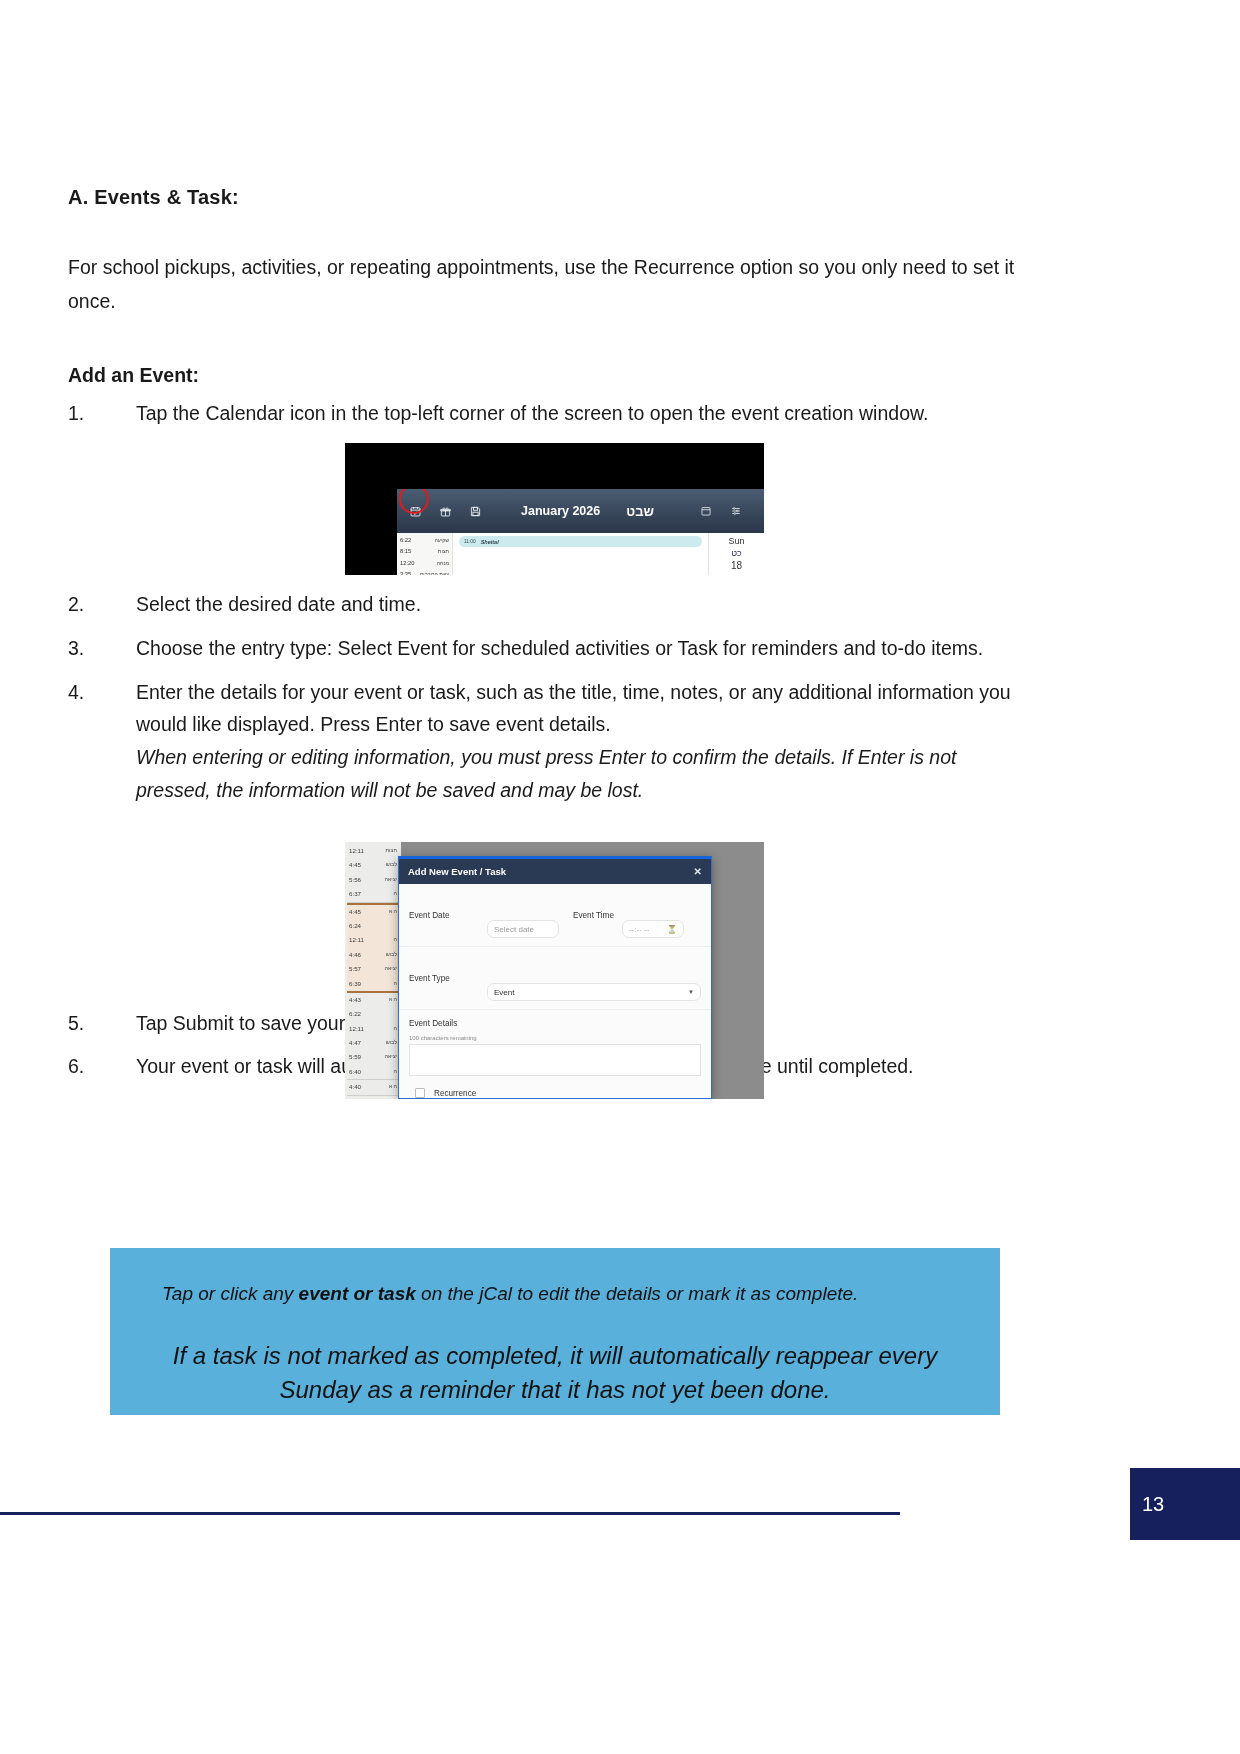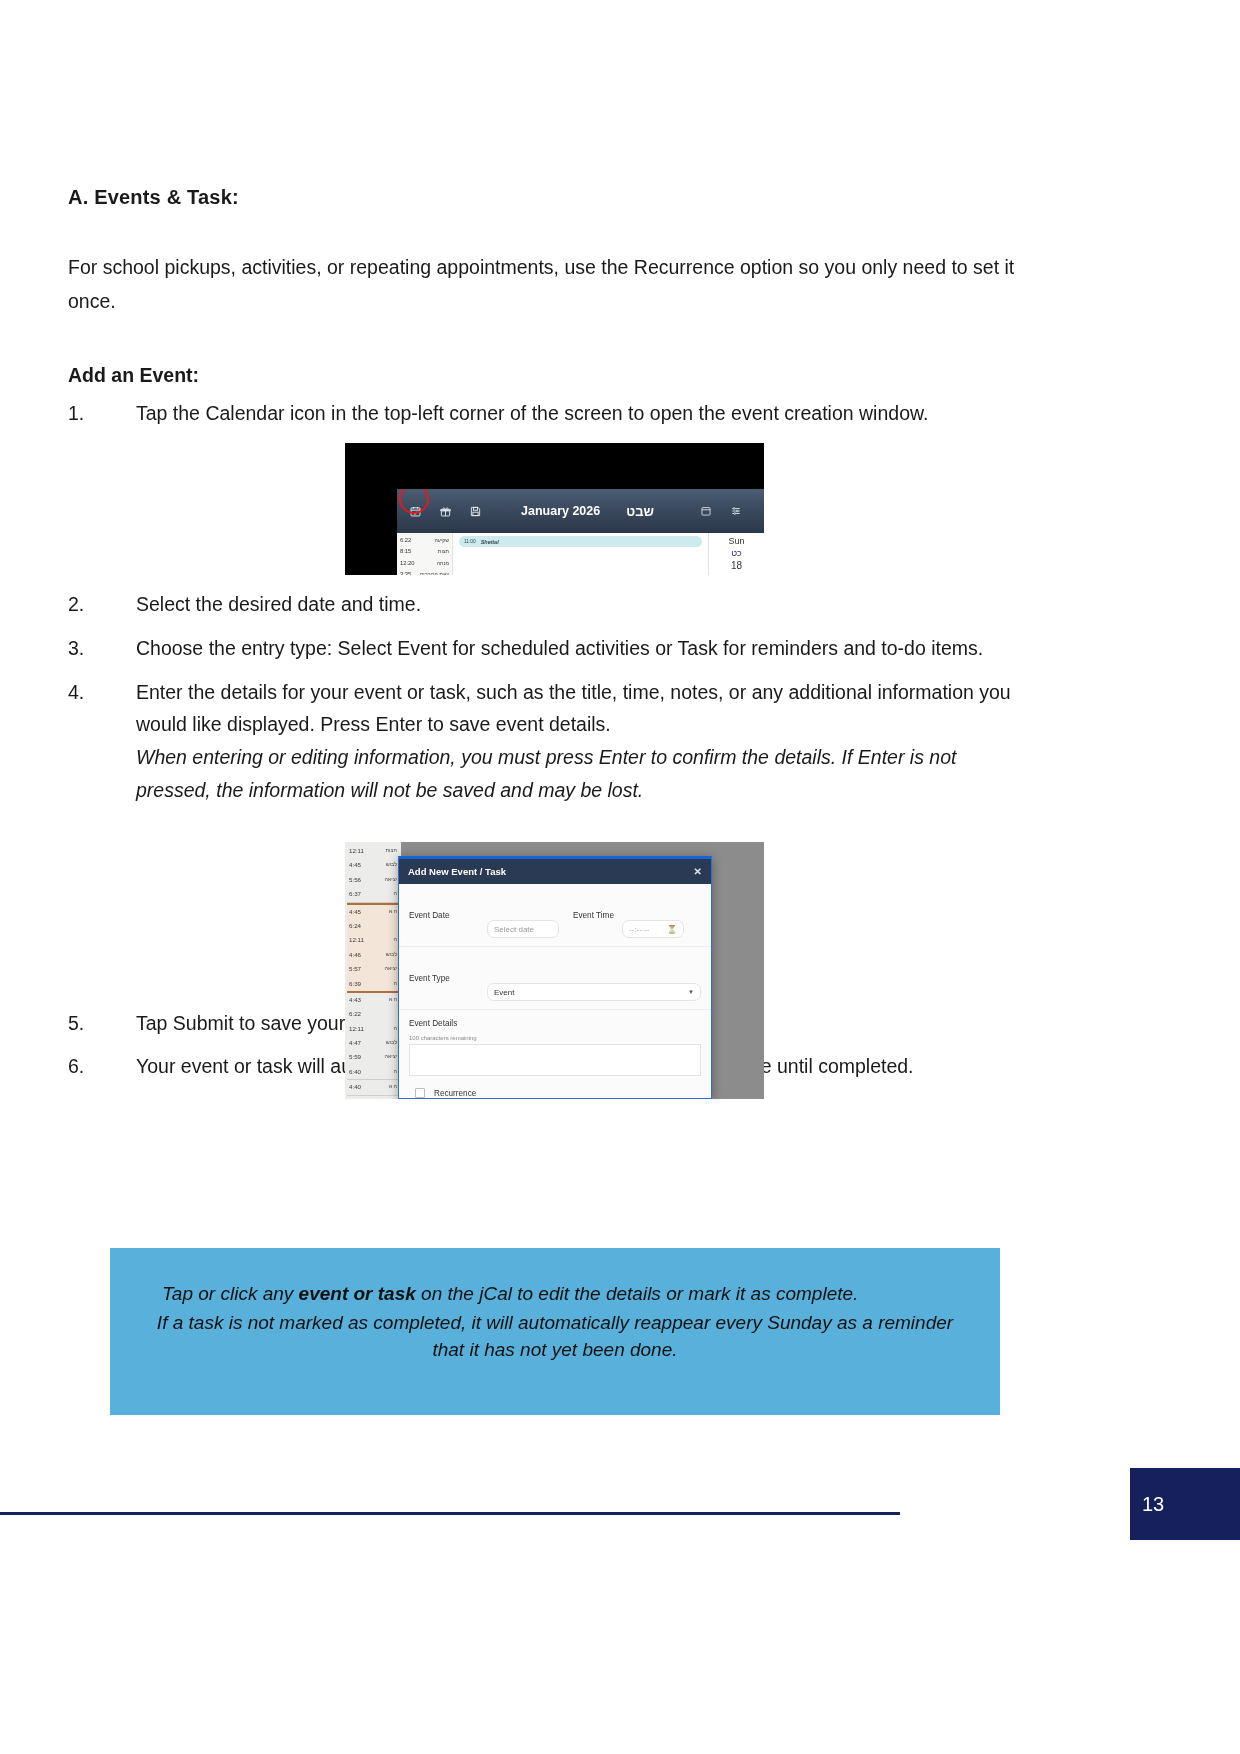--- a/index.html
+++ b/index.html
@@ -322,22 +322,23 @@
     font-style: italic;
     font-size: 19px;
     color: #111;
     text-align: left;
     margin: 6px 0 0 18px;
     line-height: 1.5;
   }
   .callout .line1 b { font-weight: bold; font-style: italic; }
   .callout .line2 {
     font-style: italic;
-    font-size: 19px;
+    font-size: 24px;
     color: #111;
+    margin-top: 30px;
     line-height: 1.45;
   }
 
   
   .footer-rule {
     position: absolute;
     left: 0;
     top: 1512px;
     width: 900px;
     height: 3px;

